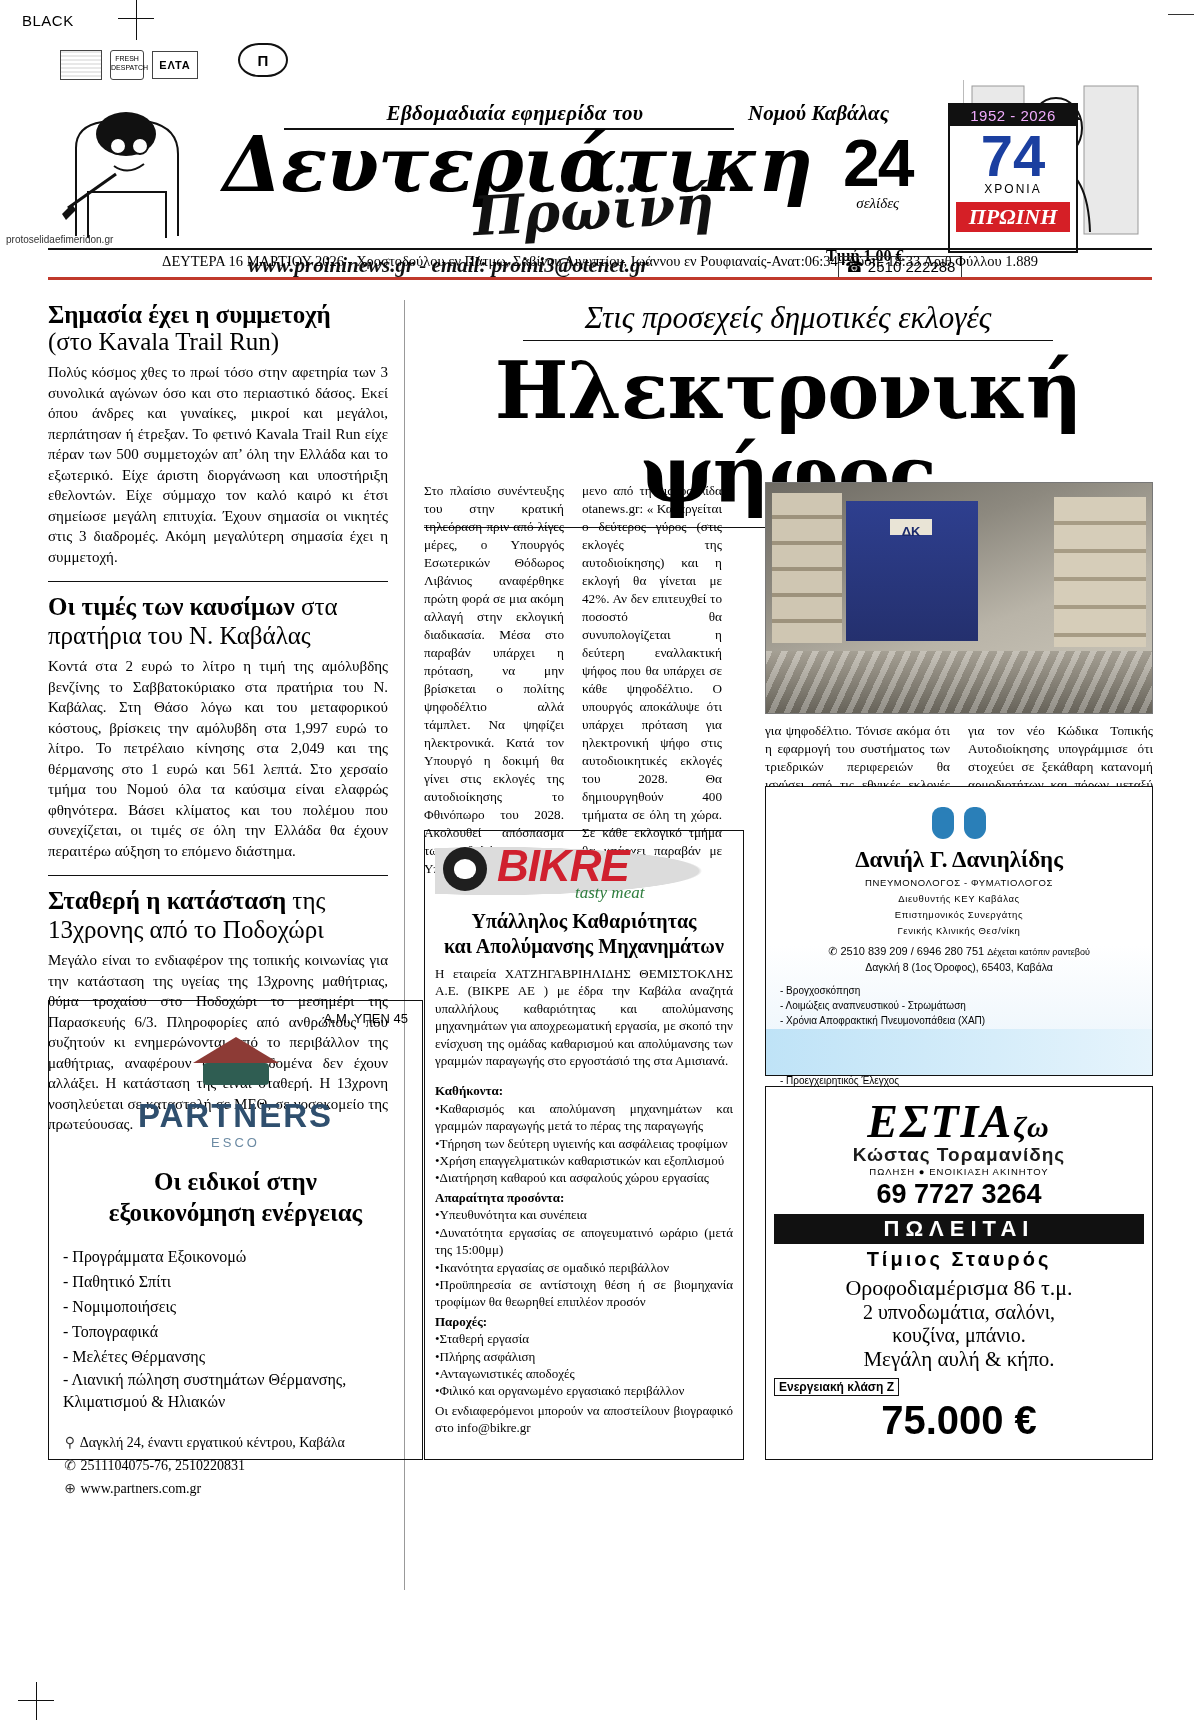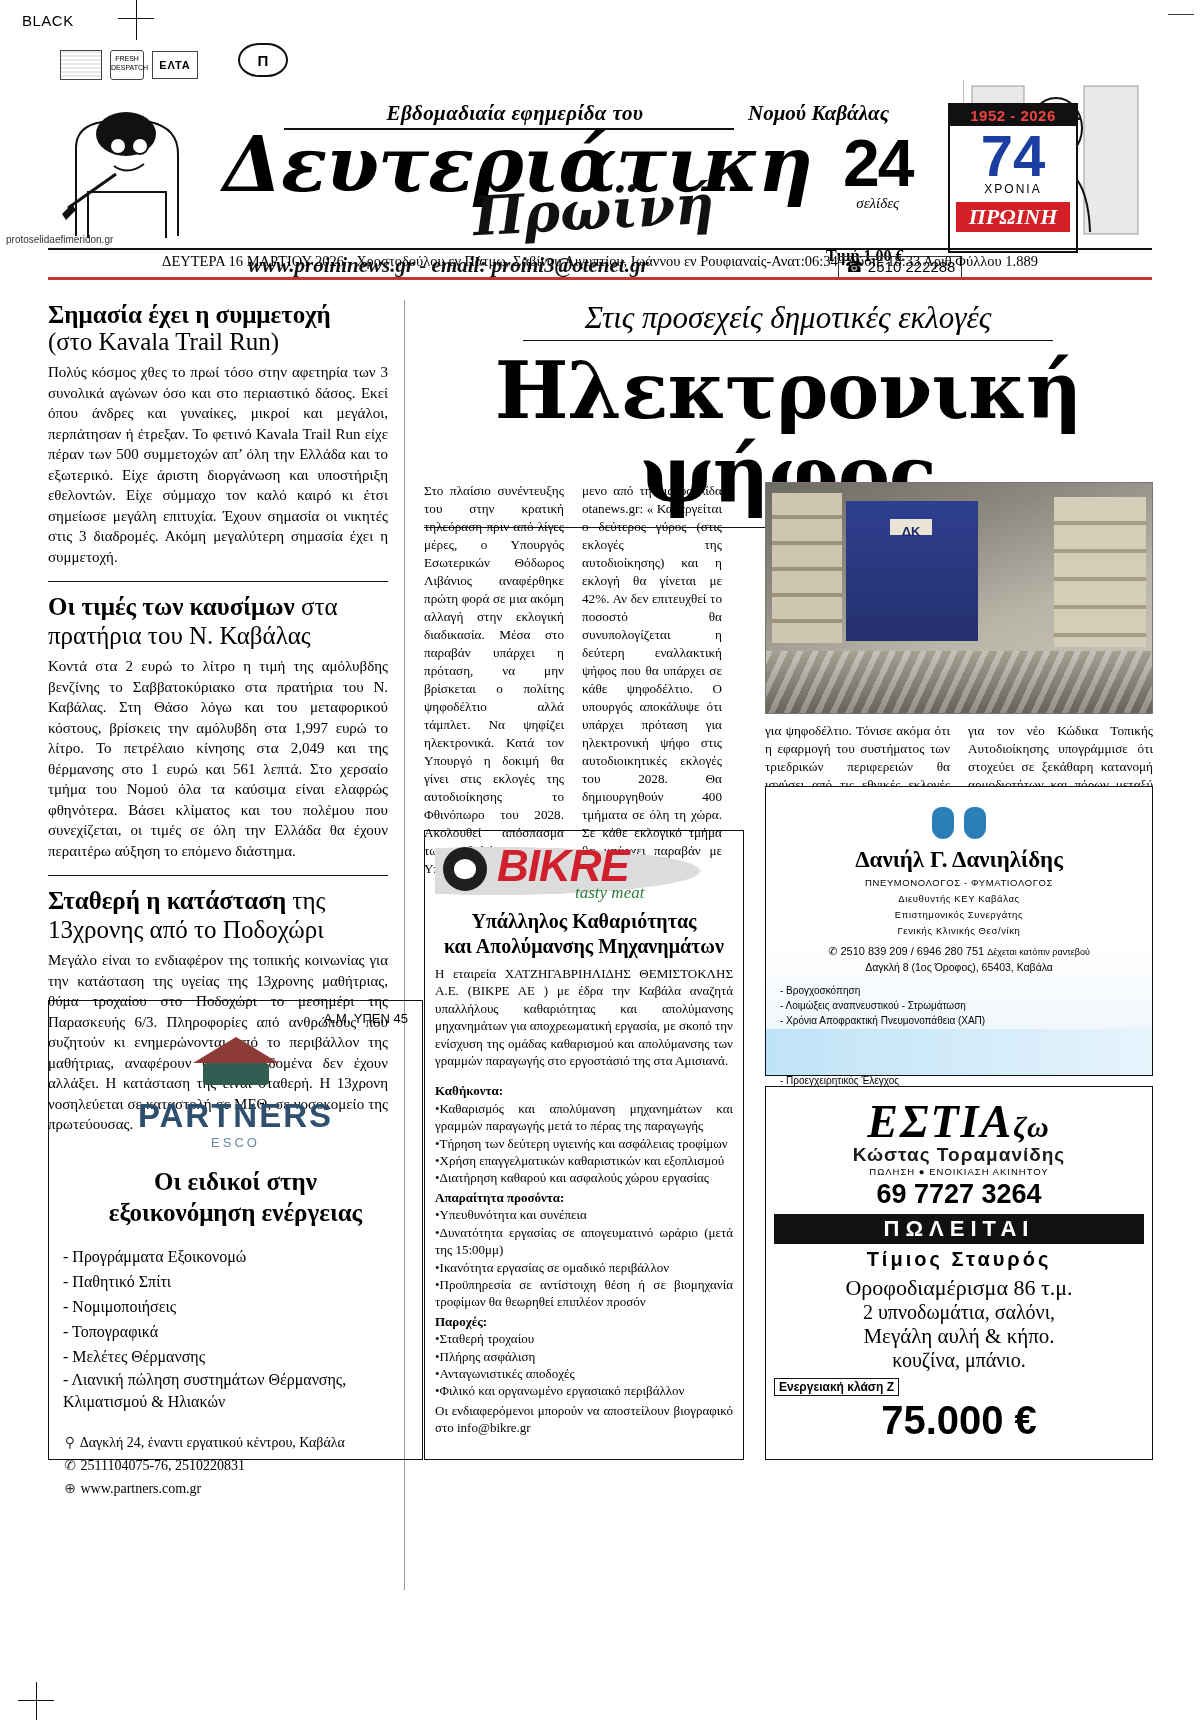--- a/index.html
+++ b/index.html
@@ -57,21 +57,21 @@
   }
   .weburl { position:absolute; left:200px; top:215px; font-family:"Liberation Serif",serif; font-style:italic; font-weight:bold; font-size:21px; color:#111; }
 
   .pagecount { position:absolute; left:795px; top:95px; text-align:center; }
   .pagecount .num { font-family:"Liberation Sans", sans-serif; font-weight:bold; font-size:66px; line-height:60px; letter-spacing:-2px; }
   .pagecount .sel { font-family:"Liberation Serif", serif; font-style:italic; font-size:15px; margin-top:2px; }
   .price { position:absolute; left:778px; top:209px; font-family:"Liberation Serif",serif; font-weight:bold; font-size:16px; }
   .phonebar { position:absolute; left:790px; top:218px; font-family:"Liberation Sans",sans-serif; font-size:15px; border:1px solid #333; padding:1px 6px; }
 
   .years-box { position:absolute; left:900px; top:65px; width:130px; height:150px; border:2px solid #111; background:#fff; }
-  .years-top { background:#111; color:#ef4444; text-align:center; font-family:"Liberation Sans",sans-serif; font-weight:bold; font-size:15px; padding:2px 0; letter-spacing:.5px; }
+  .years-top { background:#111; color:#f0abfc; text-align:center; font-family:"Liberation Sans",sans-serif; font-weight:normal; font-size:15px; padding:2px 0; letter-spacing:.5px; }
   .years-num { text-align:center; font-family:"Liberation Sans",sans-serif; font-weight:bold; font-size:58px; line-height:56px; color:#1b3fa0; margin-top:2px; }
   .years-word { text-align:center; font-family:"Liberation Sans",sans-serif; font-size:12px; letter-spacing:2px; margin-top:-2px; }
   .years-brand { margin:6px 6px 0 6px; background:#d51f26; color:#fff; text-align:center; font-family:"Liberation Serif",serif; font-weight:bold; font-style:italic; font-size:22px; padding:2px 0; }
 
   .masthead-rule1 { position:absolute; left:48px; top:248px; width:1104px; height:2px; background:#111; }
   .dateline { position:absolute; left:48px; top:253px; width:1104px; text-align:center; font-size:14.5px; font-family:"Liberation Serif",serif; }
   .masthead-rule2 { position:absolute; left:48px; top:277px; width:1104px; height:3px; background:#c0392b; }
 
   .watermark { position:absolute; left:6px; top:234px; font-family:"Liberation Sans",sans-serif; font-size:10px; color:#333; }
 
@@ -341,21 +341,21 @@
     <div class="ad-body" style="margin-top:0">•Καθαρισμός και απολύμανση μηχανημάτων και γραμμών παραγωγής μετά το πέρας της παραγωγής</div>
     <div class="ad-body" style="margin-top:0">•Τήρηση των δεύτερη υγιεινής και ασφάλειας τροφίμων</div>
     <div class="ad-body" style="margin-top:0">•Χρήση επαγγελματικών καθαριστικών και εξοπλισμού</div>
     <div class="ad-body" style="margin-top:0">•Διατήρηση καθαρού και ασφαλούς χώρου εργασίας</div>
     <div class="ad-body" style="font-weight:bold;margin-top:2px">Απαραίτητα προσόντα:</div>
     <div class="ad-body" style="margin-top:0">•Υπευθυνότητα και συνέπεια</div>
     <div class="ad-body" style="margin-top:0">•Δυνατότητα εργασίας σε απογευματινό ωράριο (μετά της 15:00μμ)</div>
     <div class="ad-body" style="margin-top:0">•Ικανότητα εργασίας σε ομαδικό περιβάλλον</div>
     <div class="ad-body" style="margin-top:0">•Προϋπηρεσία σε αντίστοιχη θέση ή σε βιομηχανία τροφίμων θα θεωρηθεί επιπλέον προσόν</div>
     <div class="ad-body" style="font-weight:bold;margin-top:2px">Παροχές:</div>
-    <div class="ad-body" style="margin-top:0">•Σταθερή τροχαίου</div>
+    <div class="ad-body" style="margin-top:0">•Σταθερή εργασία</div>
     <div class="ad-body" style="margin-top:0">•Πλήρης ασφάλιση</div>
     <div class="ad-body" style="margin-top:0">•Ανταγωνιστικές αποδοχές</div>
     <div class="ad-body" style="margin-top:0">•Φιλικό και οργανωμένο εργασιακό περιβάλλον</div>
     <div class="ad-body" style="margin-top:2px">Οι ενδιαφερόμενοι μπορούν να αποστείλουν βιογραφικό στο info@bikre.gr</div>
   </div>
 
   <div class="ad-doctor">
     <div class="lungs"></div>
     <div class="doc-name">Δανιήλ Γ. Δανιηλίδης</div>
     <div class="doc-spec">ΠΝΕΥΜΟΝΟΛΟΓΟΣ - ΦΥΜΑΤΙΟΛΟΓΟΣ</div>
@@ -385,19 +385,19 @@
     <div class="estia-word">
       <span>ΕΣΤΙΑ</span><span style="font-size:30px">ζω</span>
     </div>
     <div class="estia-sub">Κώστας Τοραμανίδης</div>
     <div class="estia-sub2">ΠΩΛΗΣΗ ● ΕΝΟΙΚΙΑΣΗ ΑΚΙΝΗΤΟΥ</div>
     <div class="estia-phone">69 7727 3264</div>
     <div class="estia-sale">ΠΩΛΕΙΤΑΙ</div>
     <div class="estia-loc">Τίμιος Σταυρός</div>
     <div class="estia-line">Οροφοδιαμέρισμα 86 τ.μ.</div>
     <div class="estia-line2">2 υπνοδωμάτια, σαλόνι,</div>
+    <div class="estia-line2">κουζίνα, μπάνιο.</div>
     <div class="estia-line2" style="font-size:21px">Μεγάλη αυλή &amp; κήπο.</div>
-    <div class="estia-line2">κουζίνα, μπάνιο.</div>
     <div style="text-align:left"><span class="estia-class">Ενεργειακή κλάση Ζ</span></div>
     <div class="estia-price">75.000 €</div>
   </div>
 
 </div>
 
 </body></html>

